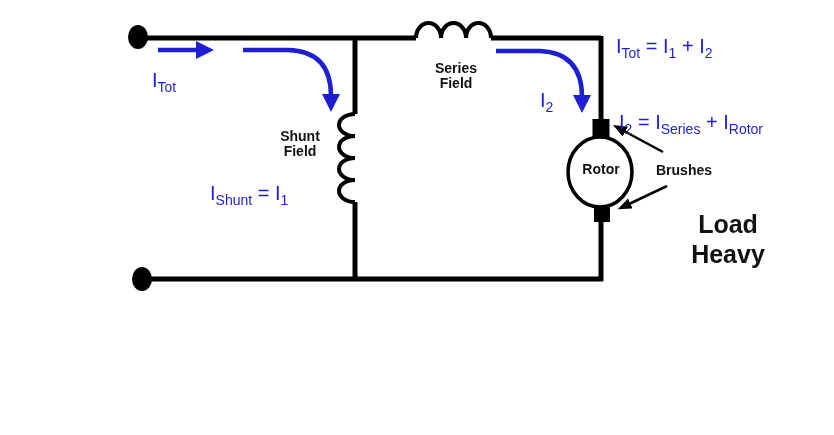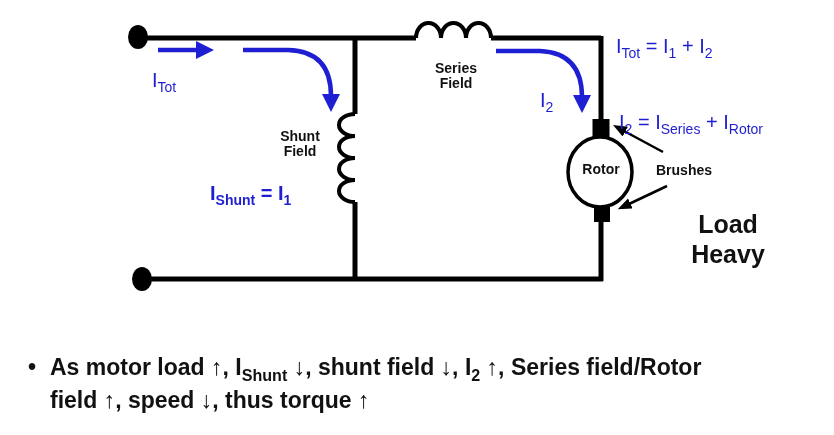--- a/index.html
+++ b/index.html
@@ -85,36 +85,30 @@
 
   <div class="lbl heavy" style="left:676px; top:209px; width:104px;">
     <div>Load</div>
     <div>Heavy</div>
   </div>
 
   <div class="blue" style="left:152px; top:70px;">
     <span>I</span><sub>Tot</sub>
   </div>
 
-  <div class="blue" style="left:210px; top:183px;font-weight:bold;">
+  <div class="blue" style="left:210px; top:183px;">
     <span>I</span><sub>Shunt</sub><span> = I</span><sub>1</sub>
   </div>
 
   <div class="blue" style="left:534px; top:90px;margin-left:6px;">
     <span>I</span><sub>2</sub>
   </div>
 
   <div class="blue" style="left:616px; top:36px;">
     <span>I</span><sub>Tot</sub><span> = I</span><sub>1</sub><span> + I</span><sub>2</sub>
   </div>
 
   <div class="blue" style="left:619px; top:78px;margin-top:34px;">
     <span>I</span><sub>2</sub><span> = I</span><sub>Series</sub><span> + I</span><sub>Rotor</sub>
   </div>
 
-  <div class="note">
-    <div class="line1">
-      <span class="bullet">•</span><span>As motor load ↑, I</span><sub>Shunt</sub><span> ↓, shunt field ↓, I</span><sub>2</sub><span> ↑, Series field/Rotor</span>
-    </div>
-    <div class="line2">field ↑, speed ↓, thus torque ↑</div>
-  </div>
 
 </div>
 
 </body></html>

